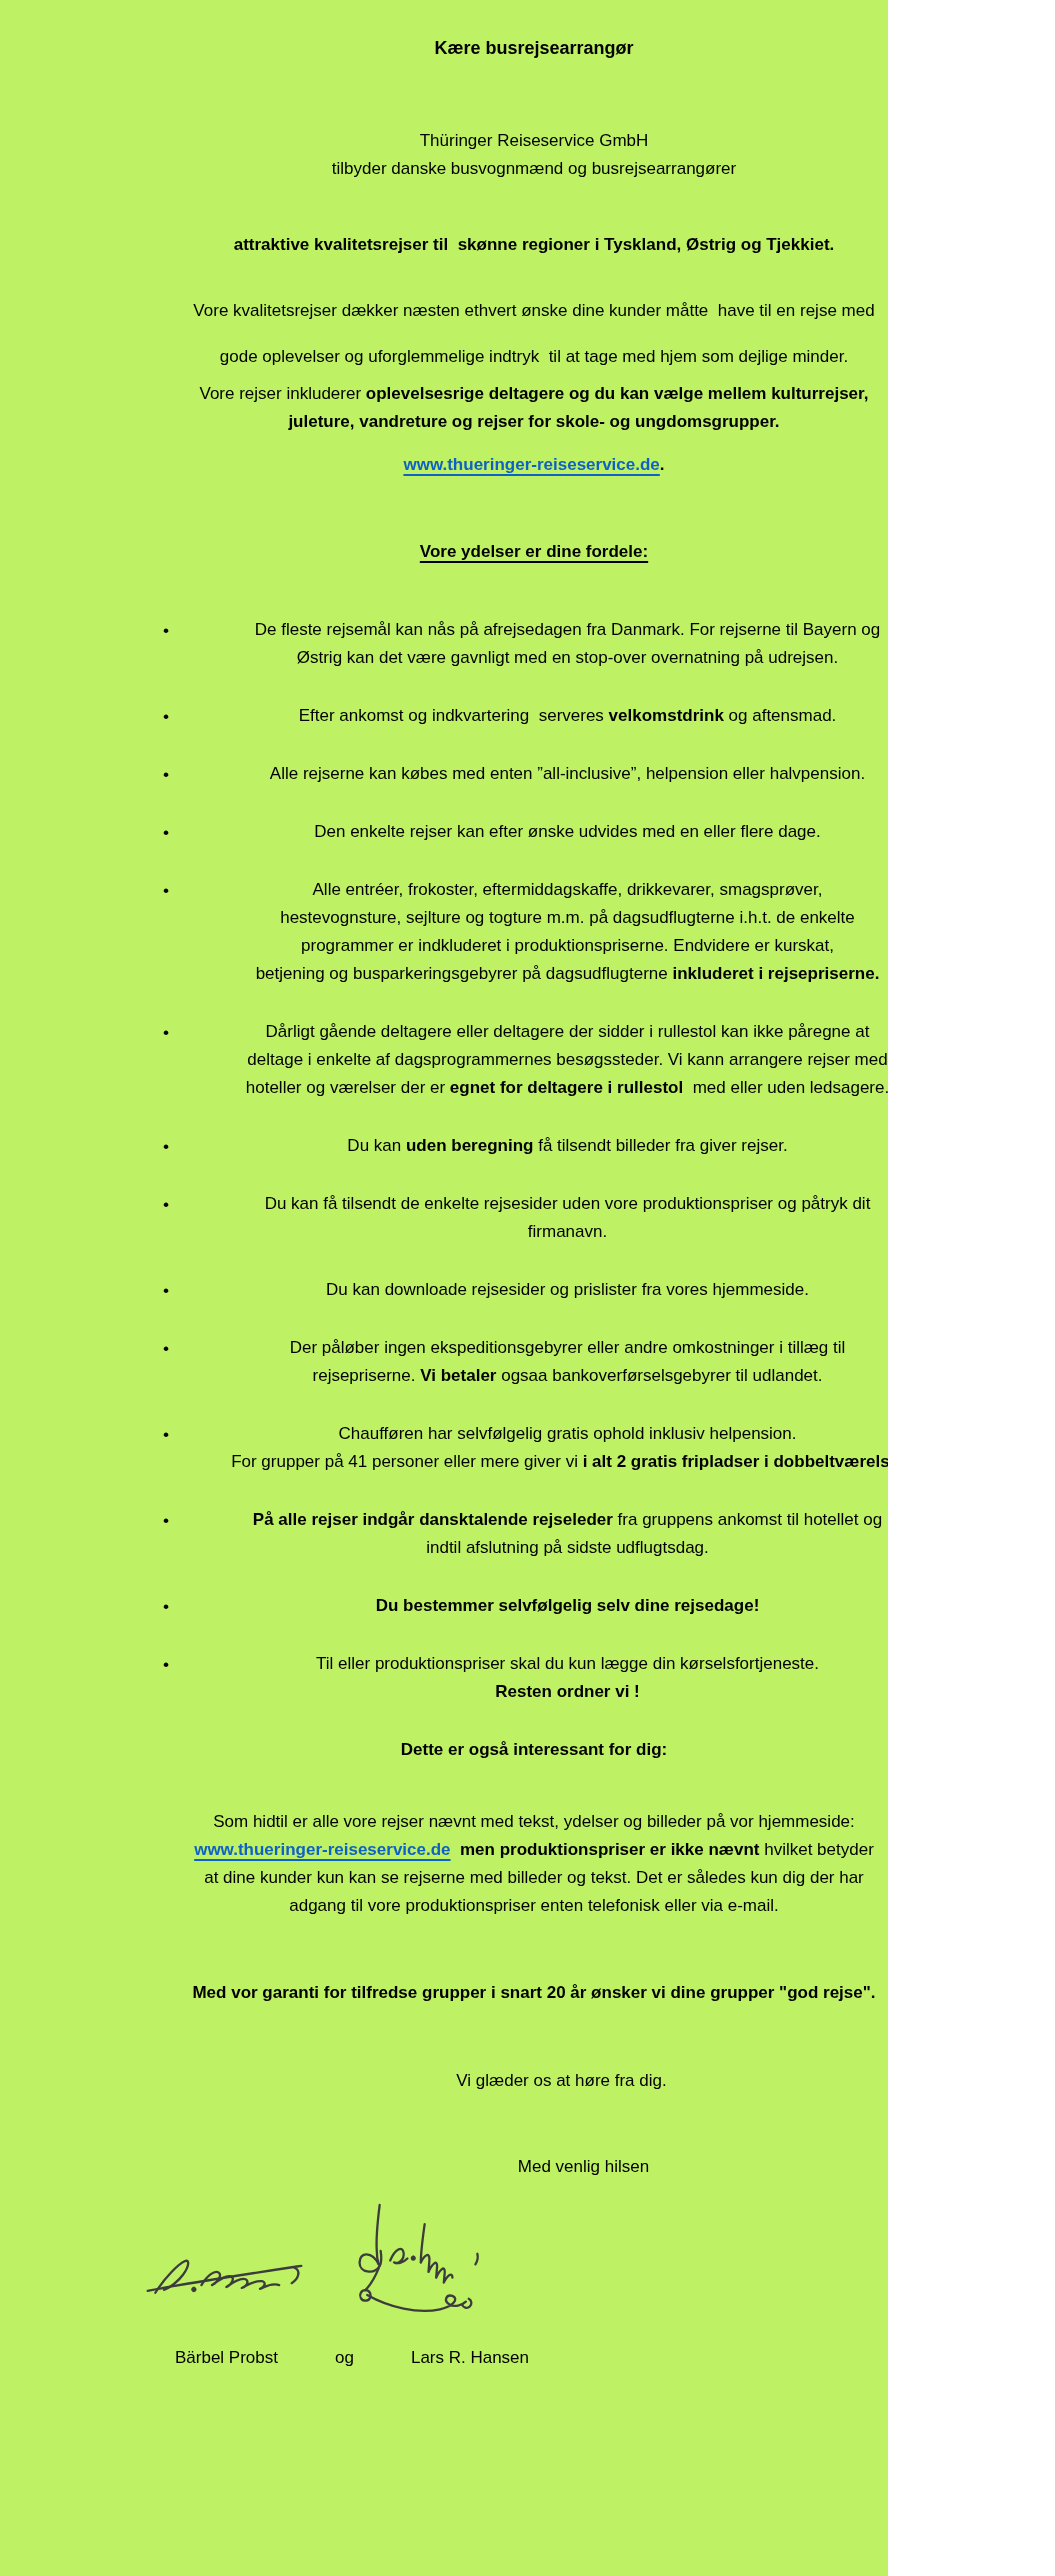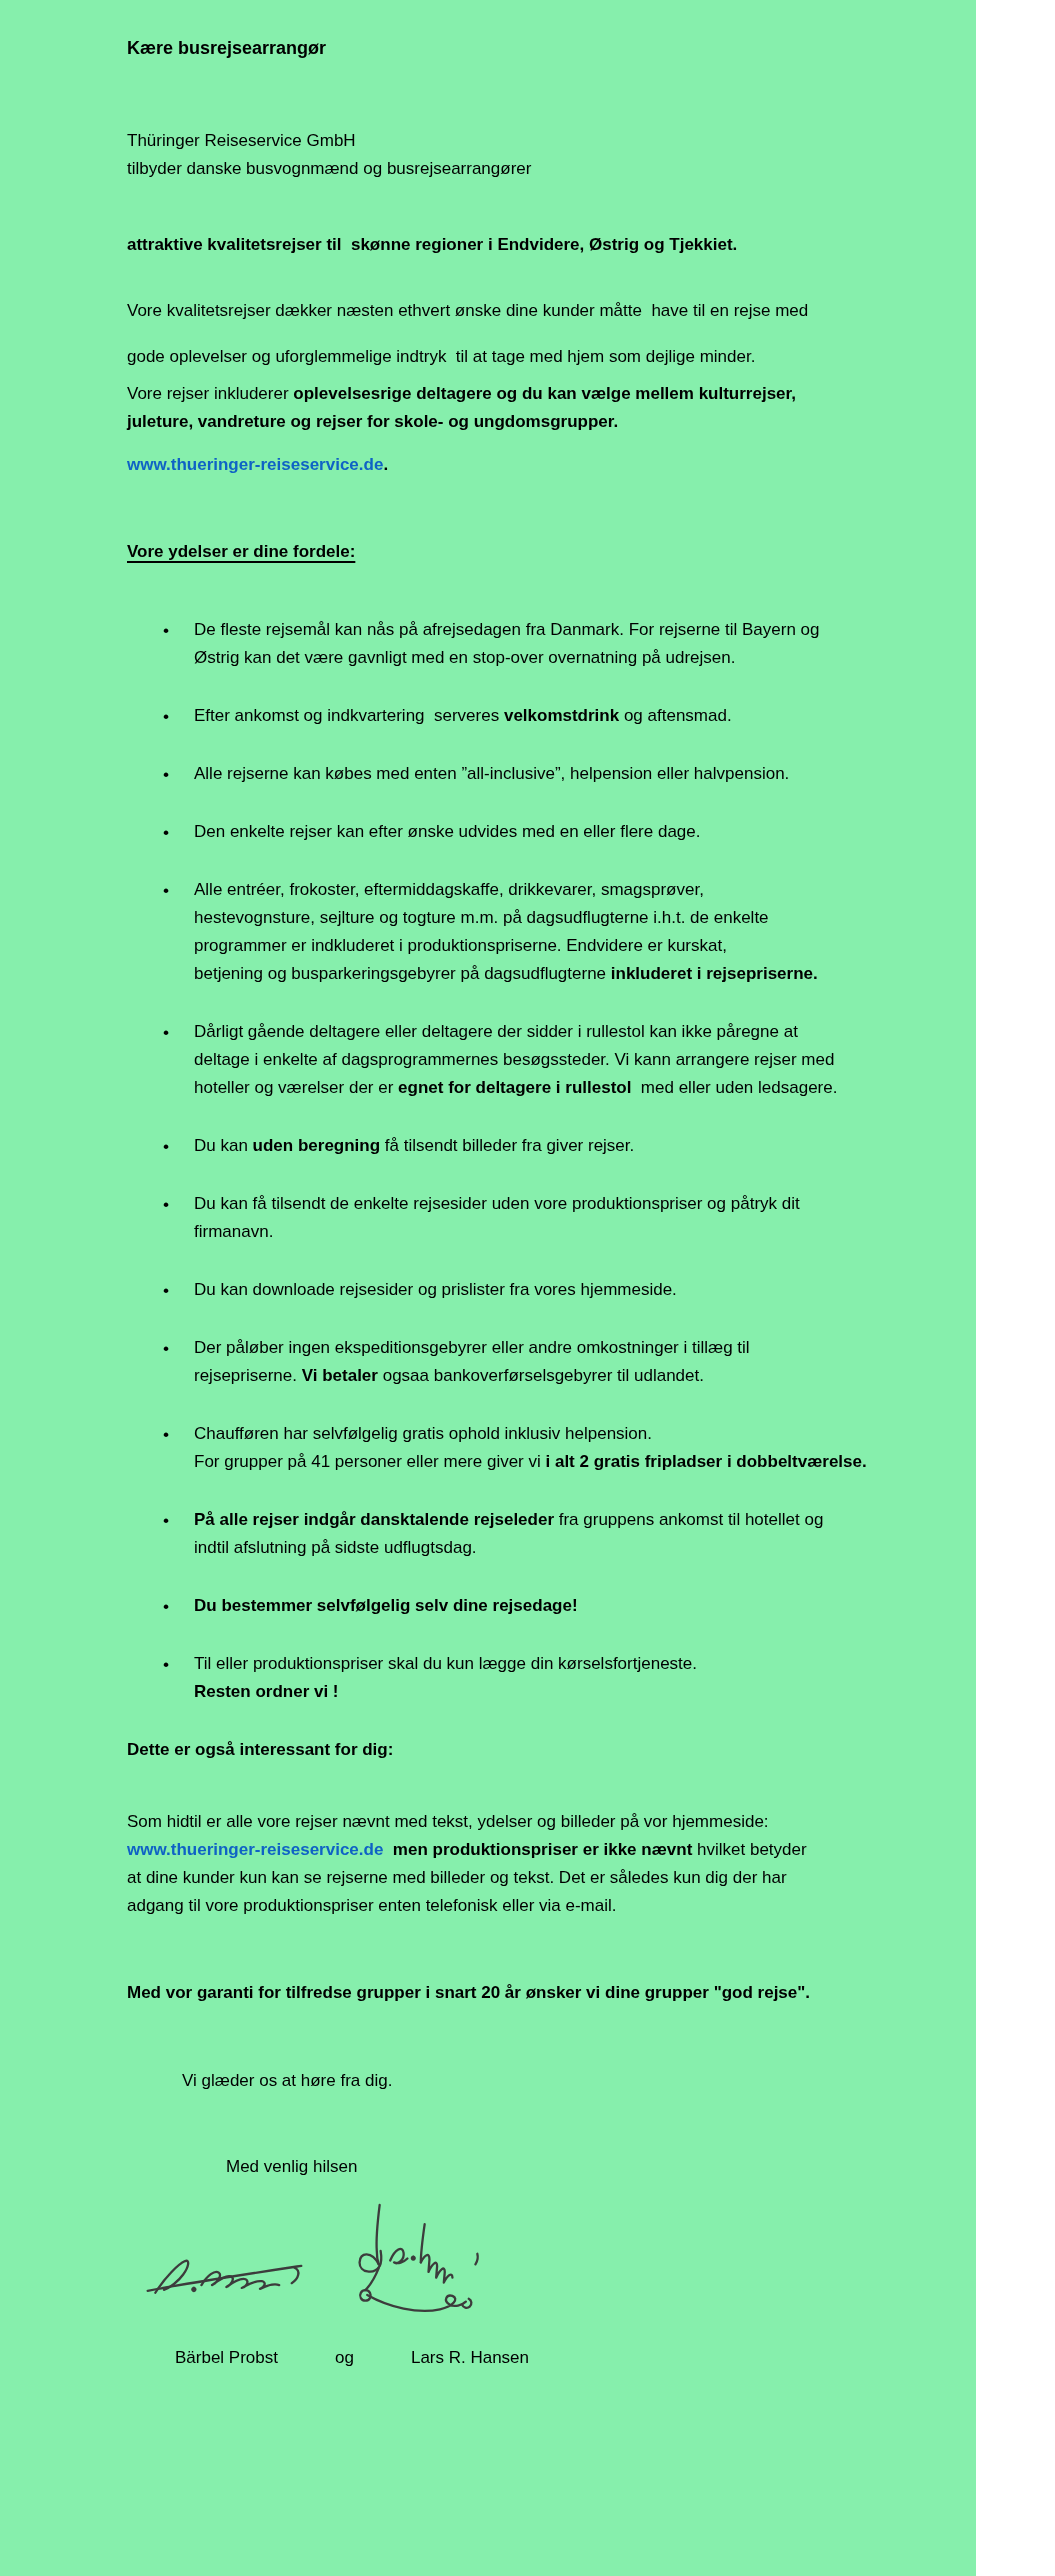--- a/index.html
+++ b/index.html
@@ -1,25 +1,25 @@
 <!DOCTYPE html>
 <html style="--link: #0F62C5;"><head>
 <meta charset="utf-8">
 <style>
   html,body{margin:0;padding:0;background:#ffffff;}
   .page{
-    position:relative;width:976px;height:2576px;background:#86efac;
-    font-family:"Liberation Sans",sans-serif;color:#000;overflow:hidden;
+    position:relative;width:888px;height:2576px;background:#bef264;
+    font-family:"Liberation Sans",sans-serif;color:#000;overflow:hidden;text-align:center;
   }
   .content{box-sizing:border-box;width:1056px;padding:36px 115px 0 127px;}
   .blk{margin:0 0 15.4px 0;font-size:17px;line-height:28px;white-space:pre;}
   .run{white-space:pre;}
   .run.b{font-weight:700;}
   .run.u{text-decoration:underline;text-underline-offset:3.8px;text-decoration-thickness:1.9px;}
-  a.link{color:var(--link,#0F62C5);font-weight:700;
+  a.link{color:var(--link,#0F62C5);font-weight:700;text-decoration:underline;
          text-underline-offset:3.8px;text-decoration-thickness:1.9px;cursor:pointer;}
   .blk-title{font-size:18px;line-height:24px;margin-bottom:67px;}
   .blk-intro{margin-bottom:48px;}
   .blk-tagline{margin-bottom:29px;}
   .blk-wide{line-height:46px;margin-bottom:0;}
   .blk-linkline{margin-bottom:0;}
   .blk-h-underline{margin:59px 0 50px 0;}
   .blk-h2{margin:11.5px 0 44px 0;}
   .blk-bullet{margin-bottom:30px;padding-left:67px;position:relative;}
   .blk-bullet::before{content:"\2022";position:absolute;left:36px;top:0;font-size:17.3px;}
@@ -32,21 +32,21 @@
   .sig-right{margin-top:3.8px;}
   .blk-names{padding-left:48px;display:flex;gap:57px;}
 </style>
 </head>
 <body>
 
 <div class="page">
   <main class="content" id="letter-root">
       <div class="blk blk-title"><span class="run b">Kære busrejsearrangør</span></div>
       <div class="blk blk-intro"><span class="run">Thüringer Reiseservice GmbH</span><br><span class="run">tilbyder danske busvognmænd og busrejsearrangører</span></div>
-      <div class="blk blk-tagline"><span class="run b">attraktive kvalitetsrejser til  skønne regioner i Endvidere, Østrig og Tjekkiet.</span></div>
+      <div class="blk blk-tagline"><span class="run b">attraktive kvalitetsrejser til  skønne regioner i Tyskland, Østrig og Tjekkiet.</span></div>
       <div class="blk blk-wide"><span class="run">Vore kvalitetsrejser dækker næsten ethvert ønske dine kunder måtte  have til en rejse med</span><br><span class="run">gode oplevelser og uforglemmelige indtryk  til at tage med hjem som dejlige minder.</span></div>
       <div class="blk"><span class="run">Vore rejser inkluderer </span><span class="run b">oplevelsesrige deltagere og du kan vælge mellem kulturrejser,</span><br><span class="run b">juleture, vandreture og rejser for skole- og ungdomsgrupper.</span></div>
       <div class="blk blk-linkline"><a class="run b link">www.thueringer-reiseservice.de</a><span class="run b">.</span></div>
       <div class="blk blk-h-underline"><span class="run b u">Vore ydelser er dine fordele:</span></div>
       <div class="blk blk-bullet"><span class="run">De fleste rejsemål kan nås på afrejsedagen fra Danmark. For rejserne til Bayern og</span><br><span class="run">Østrig kan det være gavnligt med en stop-over overnatning på udrejsen.</span></div>
       <div class="blk blk-bullet"><span class="run">Efter ankomst og indkvartering  serveres </span><span class="run b">velkomstdrink</span><span class="run"> og aftensmad.</span></div>
       <div class="blk blk-bullet"><span class="run">Alle rejserne kan købes med enten ”all-inclusive”, helpension eller halvpension.</span></div>
       <div class="blk blk-bullet"><span class="run">Den enkelte rejser kan efter ønske udvides med en eller flere dage.</span></div>
       <div class="blk blk-bullet"><span class="run">Alle entréer, frokoster, eftermiddagskaffe, drikkevarer, smagsprøver,</span><br><span class="run">hestevognsture, sejlture og togture m.m. på dagsudflugterne i.h.t. de enkelte</span><br><span class="run">programmer er indkluderet i produktionspriserne. Endvidere er kurskat,</span><br><span class="run">betjening og busparkeringsgebyrer på dagsudflugterne </span><span class="run b">inkluderet i rejsepriserne.</span></div>
       <div class="blk blk-bullet"><span class="run">Dårligt gående deltagere eller deltagere der sidder i rullestol kan ikke påregne at</span><br><span class="run">deltage i enkelte af dagsprogrammernes besøgssteder. Vi kann arrangere rejser med</span><br><span class="run">hoteller og værelser der er </span><span class="run b">egnet for deltagere i rullestol</span><span class="run">  med eller uden ledsagere.</span></div>

